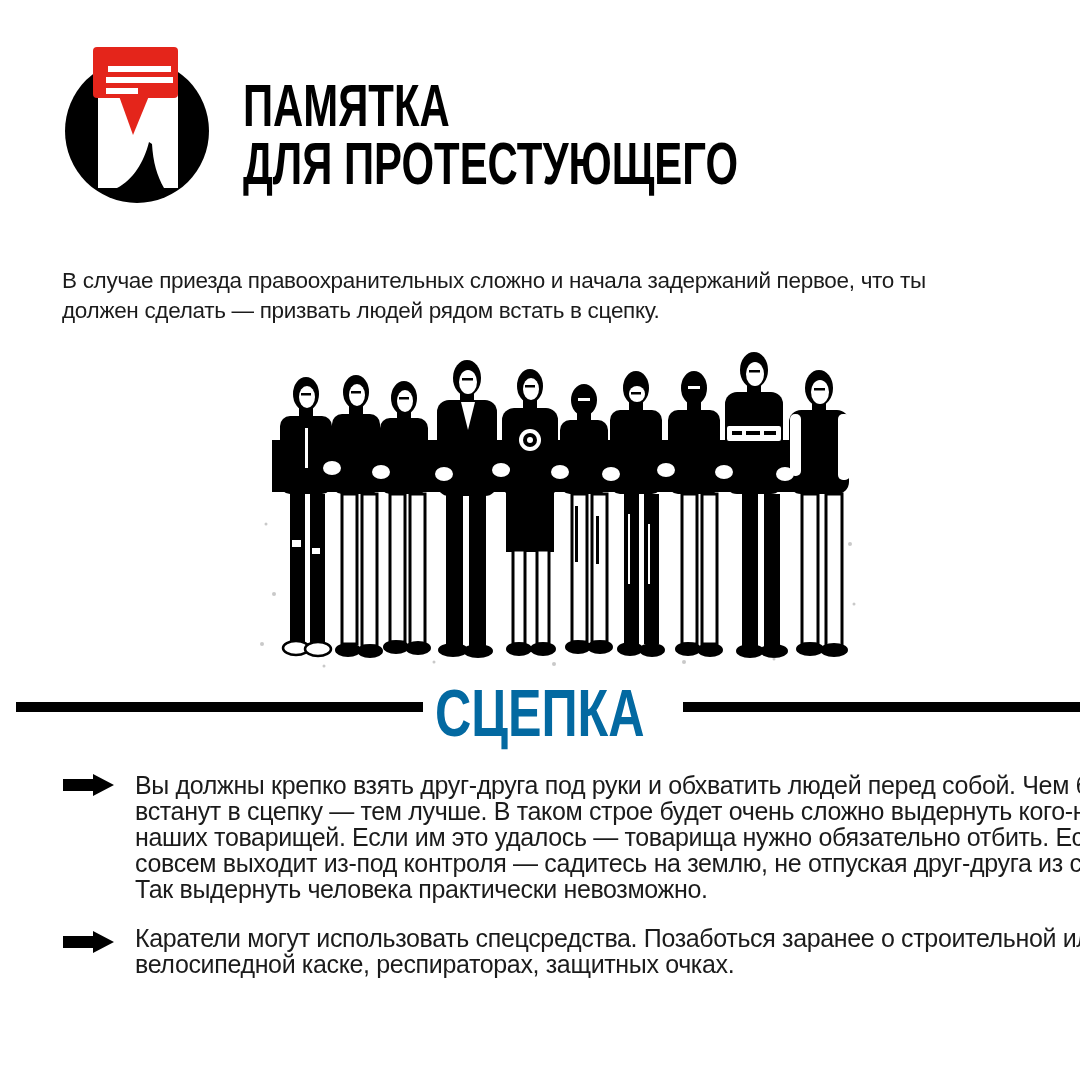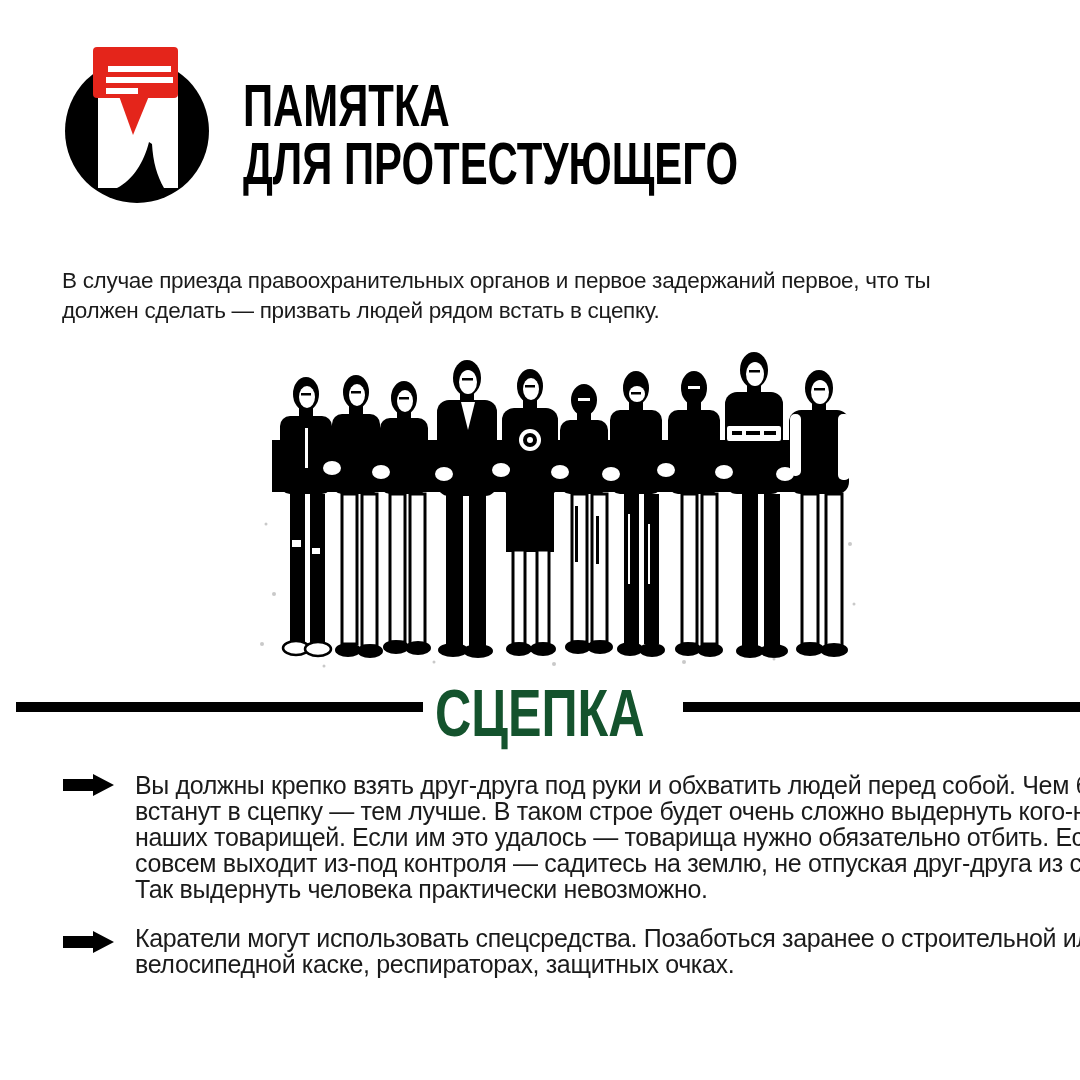--- a/index.html
+++ b/index.html
@@ -9,21 +9,21 @@
   h1.title{position:absolute;left:227px;top:77px;margin:0;font-size:59px;line-height:58px;
            font-weight:700;color:#000;}
   h1.title .tline{display:block;transform:scaleX(0.71);transform-origin:0 50%;white-space:nowrap;}
   p.intro{position:absolute;left:46px;top:266px;margin:0;font-size:22.5px;line-height:30px;
           letter-spacing:-0.3px;white-space:pre;color:#1b1b1b;}
   .crowd{position:absolute;left:238px;top:344px;width:604px;height:332px;}
   .divider-bar{position:absolute;top:702px;height:10px;background:#000;}
   .divider-bar.left{left:0;width:407px;}
   .divider-bar.right{left:667px;width:413px;}
   h2.section{position:absolute;left:0;top:678px;width:1048px;margin:0;text-align:center;
-             font-size:67px;line-height:70px;font-weight:700;color:#14532d;}
+             font-size:67px;line-height:70px;font-weight:700;color:#0369a1;}
   h2.section .tline{display:inline-block;transform:scaleX(0.75);white-space:nowrap;}
   .arrow-icon{position:absolute;width:51px;height:22px;}
   .arrow-1{left:47px;top:774px;}
   .arrow-2{left:47px;top:931px;}
   p.bullet-text{position:absolute;left:119px;margin:0;font-size:25px;line-height:26px;
                 letter-spacing:-0.35px;white-space:pre;color:#1b1b1b;}
   .bullet-text-1{top:772px;}
   .bullet-text-2{top:925px;}
   .lightleg{fill:#ffffff;stroke:#000;stroke-width:3px;}
   .whiteshoe{fill:#ffffff;stroke:#000;stroke-width:2.5px;}
@@ -42,21 +42,21 @@
     <rect x="55" y="24" width="63" height="6" fill="#fff"></rect>
     <rect x="53" y="35" width="67" height="6" fill="#fff"></rect>
     <rect x="53" y="46" width="32" height="6" fill="#fff"></rect>
   </svg>
 
   <h1 class="title">
     <span class="tline">ПАМЯТКА</span>
     <span class="tline">ДЛЯ ПРОТЕСТУЮЩЕГО</span>
   </h1>
 
-  <p class="intro">В случае приезда правоохранительных органов и первое задержаний первое, что ты
+  <p class="intro">В случае приезда правоохранительных сложно и начала задержаний первое, что ты
 должен сделать — призвать людей рядом встать в сцепку.</p>
 
   <svg class="crowd" viewBox="0 0 604 332" aria-hidden="true">
     <g fill="#000">
 
       <rect x="18" y="96" width="568" height="52"></rect>
 
       <rect x="26" y="72" width="52" height="78" rx="10"></rect>
       <rect x="78" y="70" width="48" height="80" rx="10"></rect>
       <rect x="126" y="74" width="48" height="76" rx="10"></rect>

